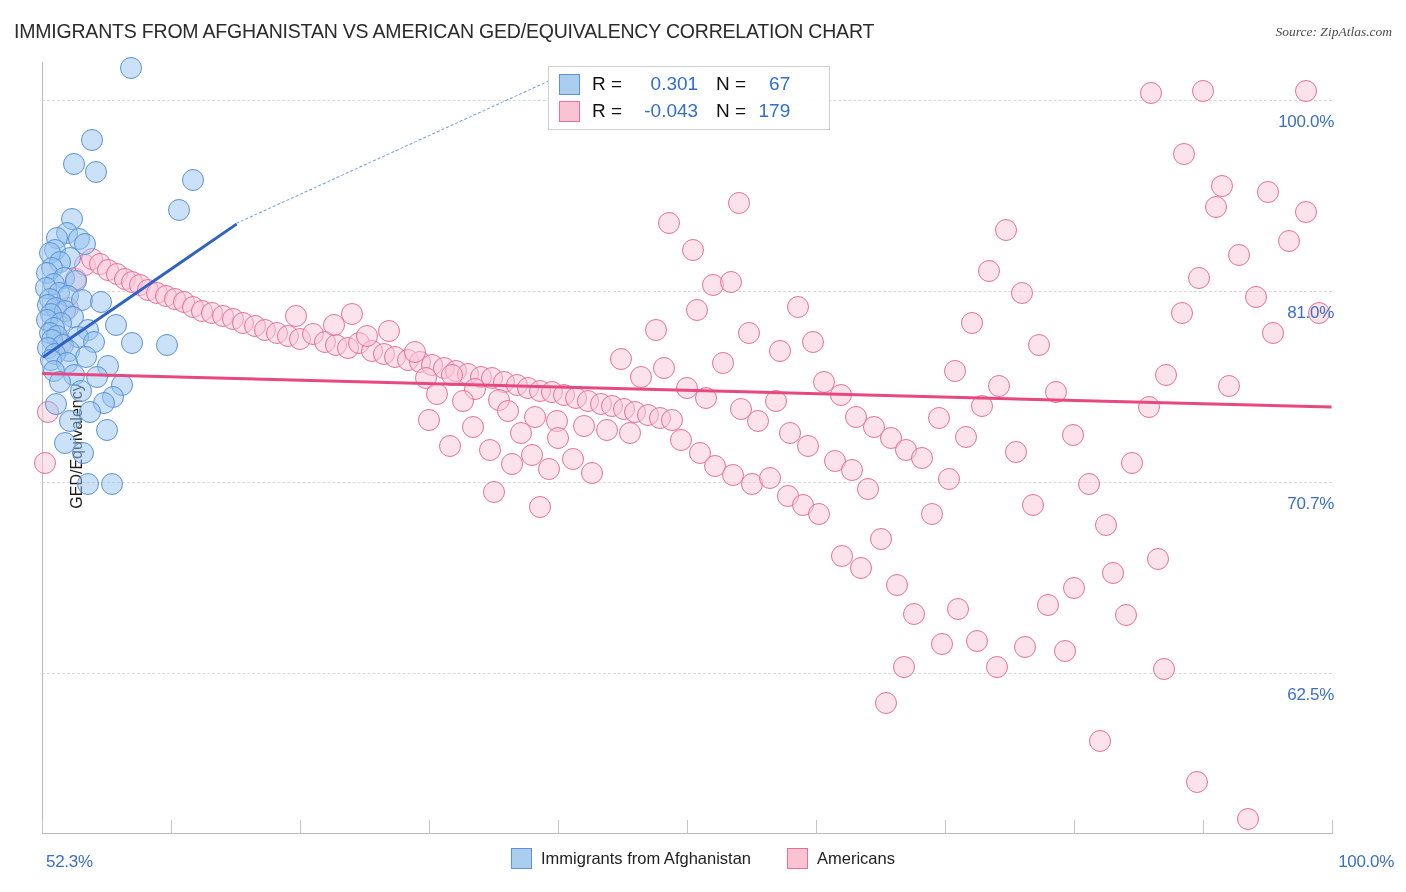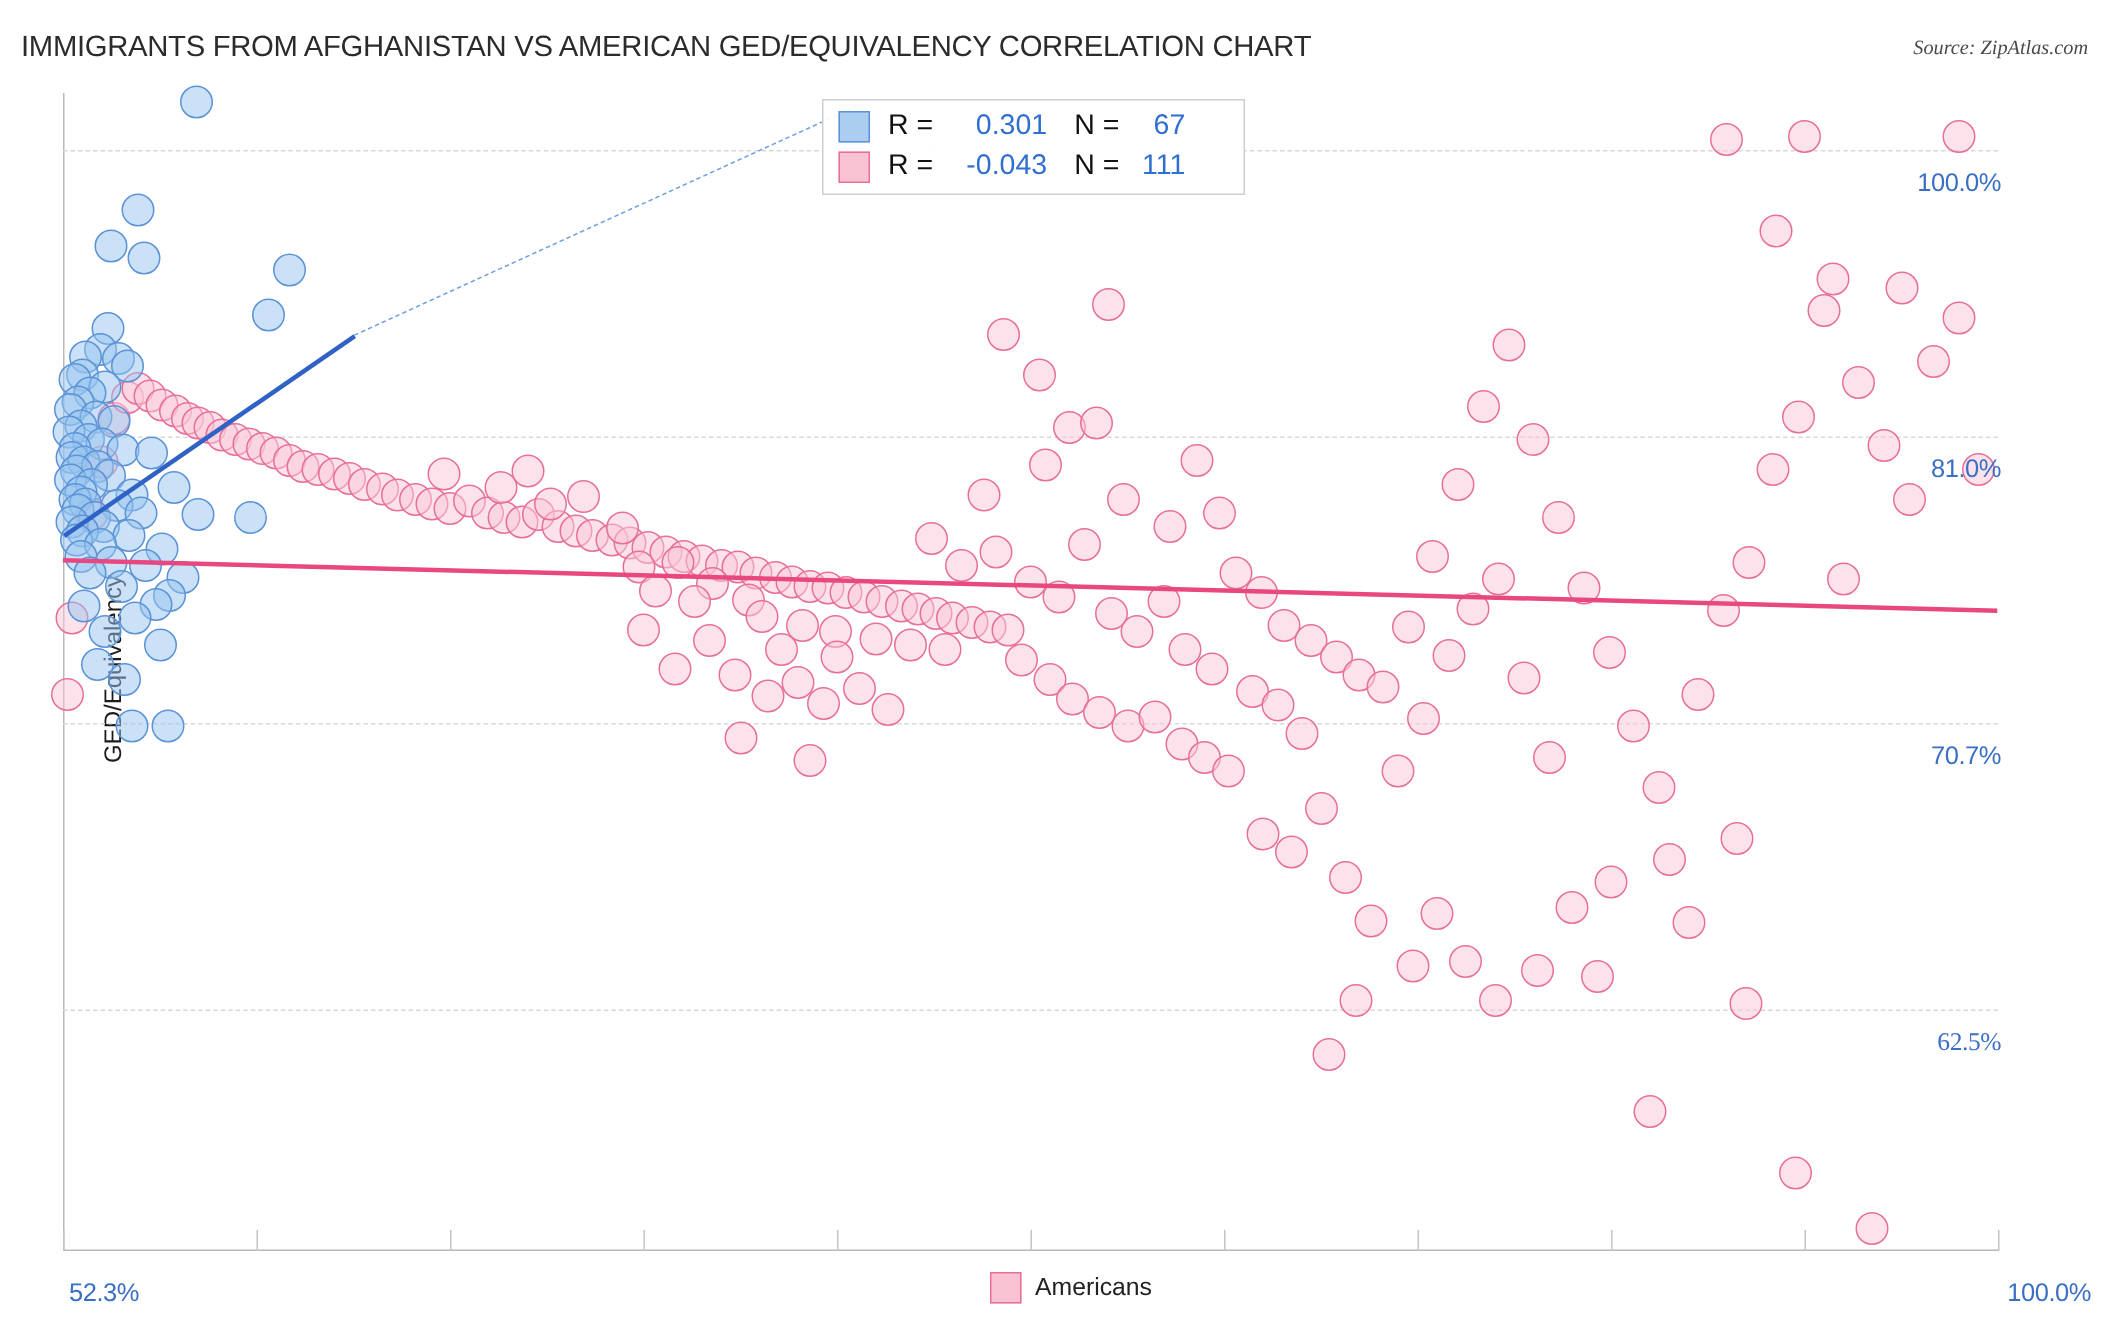--- a/index.html
+++ b/index.html
@@ -341,42 +341,46 @@
     </div>
   <div id="trends">
       <div class="trend" style="left: 0px; top: 293.513px; width: 234.799px; transform: rotate(-34.5018deg); border-top: 3.5px solid rgb(47, 98, 196);"></div>
       <div class="trend" style="left: 193.5px; top: 160.515px; width: 368.596px; transform: rotate(-24.5029deg); border-top: 1.5px dashed rgb(111, 159, 224);"></div>
       <div class="trend" style="left: 0px; top: 310.329px; width: 1290.44px; transform: rotate(1.49342deg); border-top: 3.5px solid rgb(232, 72, 127);"></div>
     </div>
   <div id="ylabels">
       <div class="ylab" style="top: 50.2178px; right: -2px;">100.0%</div>
       <div class="ylab" style="top: 241.307px; right: -2px;">81.0%</div>
       <div class="ylab" style="top: 432.396px; right: -2px;">70.7%</div>
-      <div class="ylab" style="top: 623.485px; right: -2px; font-family: Liberation Serif, serif;">62.5%</div>
+      <div class="ylab" style="top: 623.485px; right: -2px;">62.5%</div>
     </div>
 </div>
 
 <div id="legendbox">
   <div class="lgrow" style="top:5px;">
     <span class="swatch sw-b"></span>
     <span class="lgtxt">R =</span>
     <span class="lgval" style="margin-left:14px;width:62px;text-align:right;">0.301</span>
     <span class="lgtxt" style="margin-left:18px;">N =</span>
     <span class="lgval" style="margin-left:10px;width:34px;text-align:right;">67</span>
   </div>
   <div class="lgrow" style="top:32px;">
     <span class="swatch sw-p"></span>
     <span class="lgtxt">R =</span>
     <span class="lgval" style="margin-left:14px;width:62px;text-align:right;">-0.043</span>
     <span class="lgtxt" style="margin-left:18px;">N =</span>
-    <span class="lgval" style="margin-left:10px;width:34px;text-align:right;">111</span>
+    <span class="lgval" style="margin-left:10px;width:34px;text-align:right;">179</span>
   </div>
 </div>
 
 <div class="xlab" id="x0">52.3%</div>
 <div class="xlab" id="x100">100.0%</div>
 
 <div id="botlegend">
+  <div class="blitem">
+    <span class="swatch sw-b"></span>
+    <span class="bltxt">Immigrants from Afghanistan</span>
+  </div>
   <div class="blitem" style="margin-left:22px;">
     <span class="swatch sw-p"></span>
     <span class="bltxt">Americans</span>
   </div>
 </div>
 
 </body></html>

